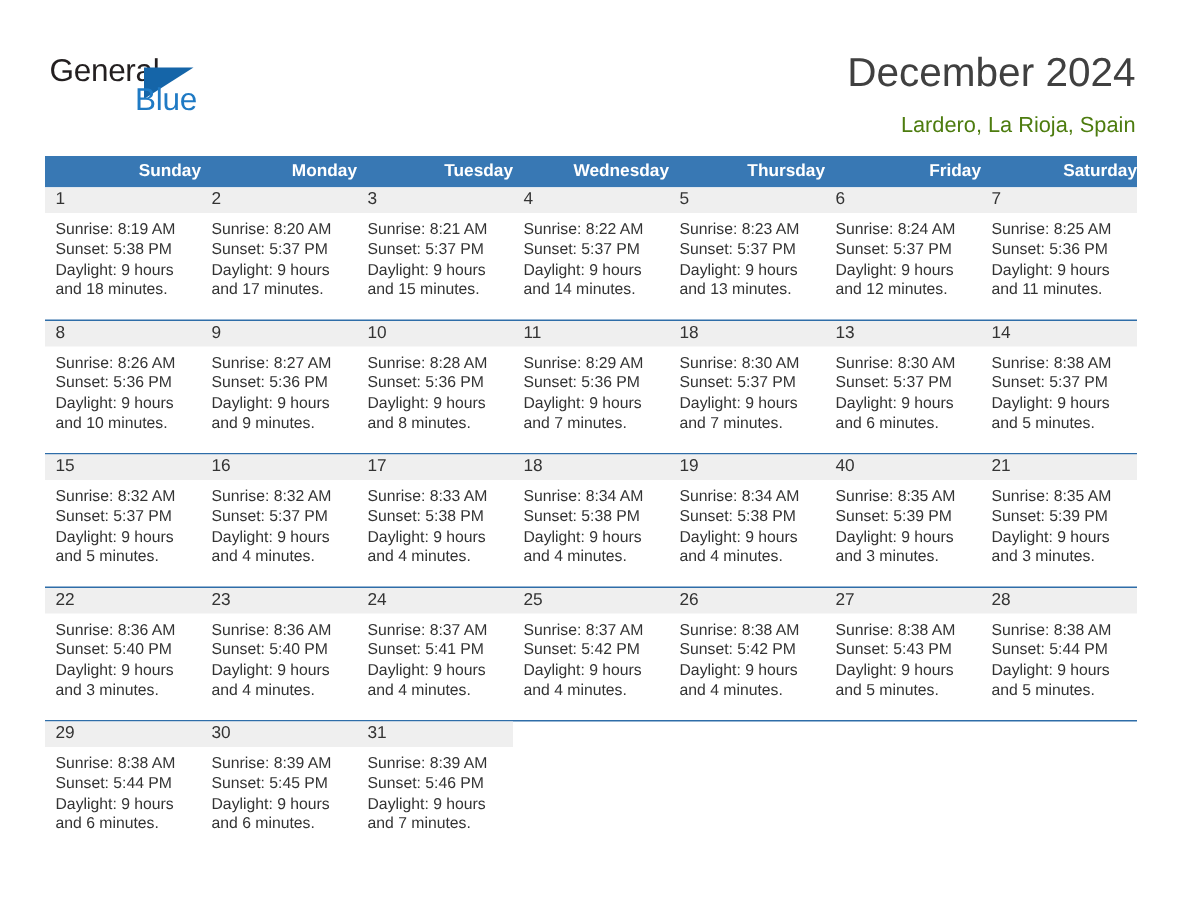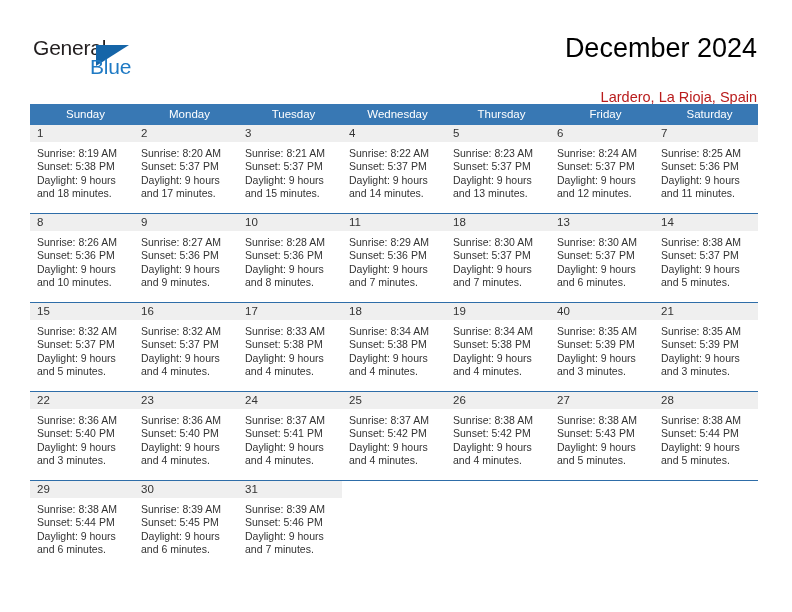--- a/index.html
+++ b/index.html
@@ -66,30 +66,30 @@
 
   .title-block {
     position: absolute;
     right: 35px;
     top: 32px;
     text-align: right;
   }
   .title-main {
     font-size: 27px;
     font-weight: normal;
-    color: #000000;
+    color: #404040;
     line-height: 32px;
     white-space: nowrap;
   }
   .title-sub {
     font-size: 14.5px;
     font-weight: normal;
-    color: #b91c1c;
+    color: #4d7c0f;
     line-height: 20px;
-    margin-top: 23px;
+    margin-top: 10px;
     white-space: nowrap;
   }
 
   
   .calendar {
     position: absolute;
     left: 30px;
     top: 104px;
     width: 728px;
   }
@@ -97,22 +97,22 @@
     width: 728px;
     border-collapse: collapse;
     table-layout: fixed;
   }
   .cal-table col { width: 104px; }
 
   thead th {
     background: #3878b4;
     color: #ffffff;
     font-size: 11.5px;
-    font-weight: normal;
-    text-align: center;
+    font-weight: bold;
+    text-align: right;
     padding: 4px 0 4px 7px;
     height: 13px;
     line-height: 13px;
   }
 
   tbody tr.week-row td {
     vertical-align: top;
     padding: 0;
     border-top: 1.5px solid #2e6da8;
     background: #ffffff;

